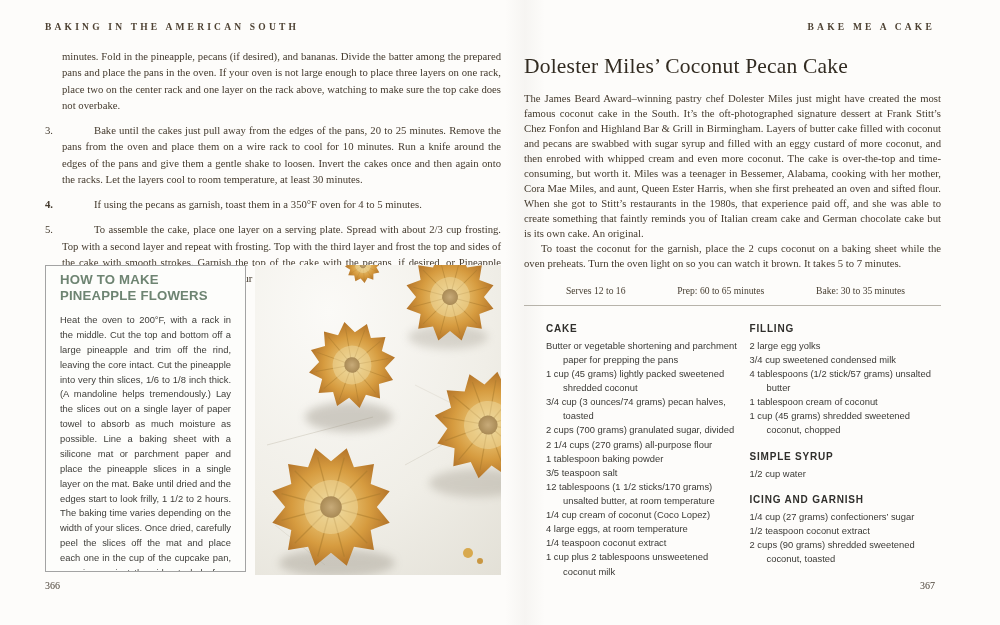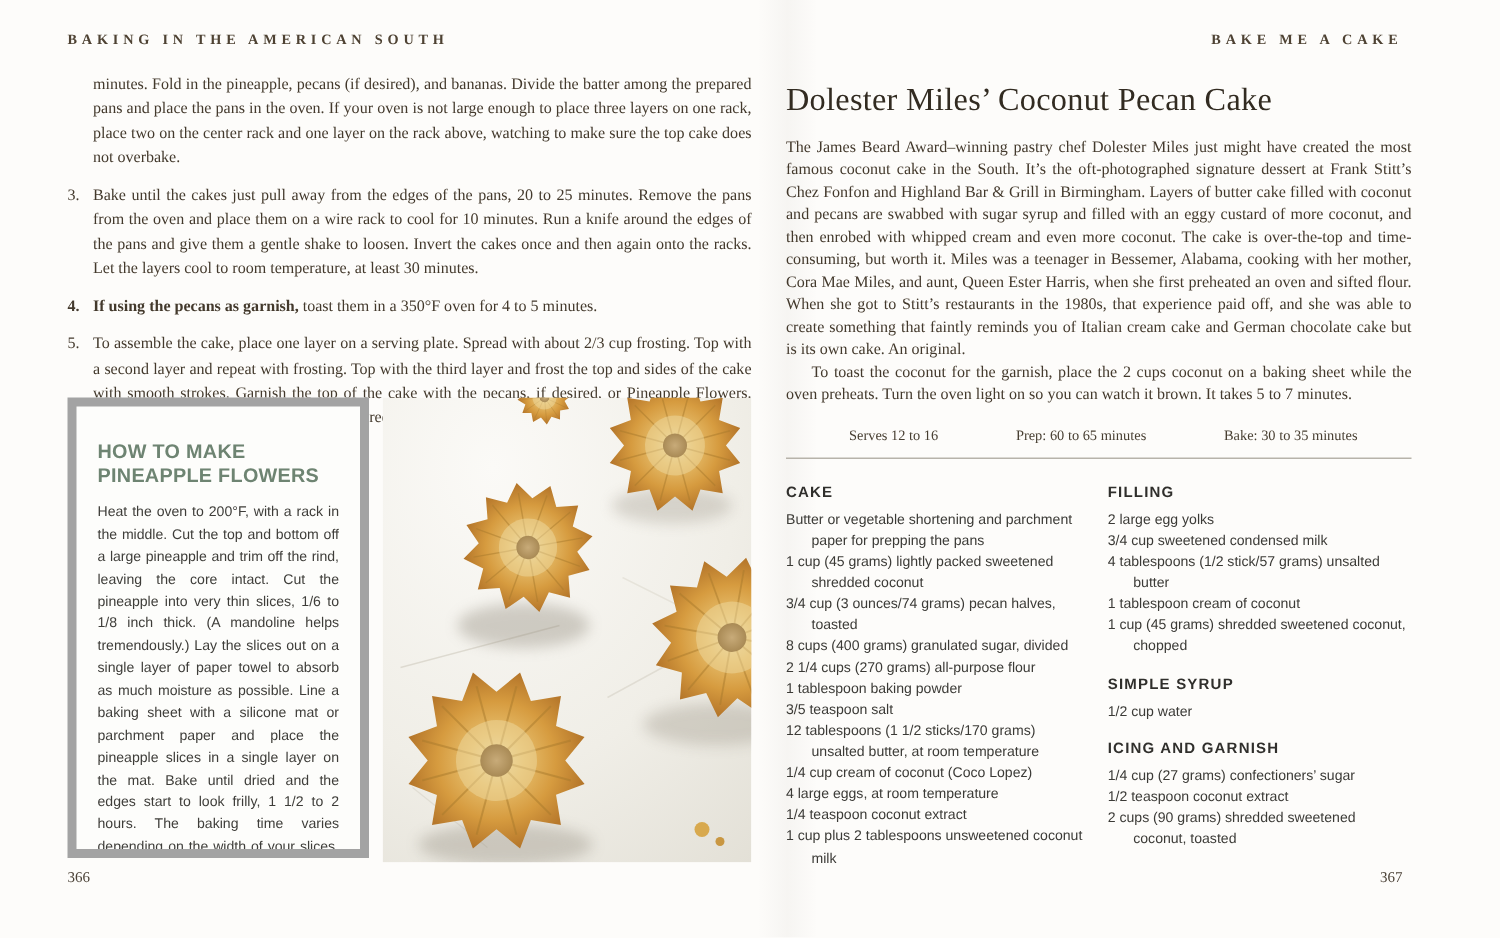--- a/index.html
+++ b/index.html
@@ -21,28 +21,28 @@
     font-size:9.5px;font-weight:bold;letter-spacing:3.2px;
     color:#4e4233;white-space:nowrap;
   }
   .running-head.rh-right{text-align:right;padding-right:6px;}
 
   
   .body-block{margin-top:16px;font-size:10.7px;line-height:1.52;text-align:justify;}
   .continuation{margin:0 0 9px 17px;}
   .step{position:relative;padding-left:17px;margin-bottom:9px;}
   .step .num{position:absolute;left:0;top:0;}
-  .step .lead{font-weight:bold;}
+  .step .lead{font-weight:normal;margin-left:32px;}
   .step.bold-num .num{font-weight:bold;}
 
   
   .sidebar{
     position:absolute;left:0px;top:243px;width:201px;height:307px;
-    box-sizing:border-box;border:6px solid #a3a3a3;background:#fdfdfb;
-    padding:22px 14px;overflow:hidden;
+    box-sizing:border-box;border:1px solid #a3a3a3;background:#fdfdfb;
+    padding:6px 14px;overflow:hidden;
   }
   .sidebar-title{
     margin:0 0 9px 0;
     font-family:"Liberation Sans", sans-serif;
     font-size:13.2px;line-height:1.22;font-weight:bold;
     color:#6e8472;letter-spacing:0.2px;
   }
   .sidebar-body{
     margin:0;font-family:"Liberation Sans", sans-serif;
     font-size:9.4px;line-height:1.58;text-align:justify;color:#3e3d39;
@@ -65,21 +65,21 @@
   }
   .intro{margin:0;font-size:10.7px;line-height:1.4;text-align:justify;}
   .intro.indent{text-indent:17px;}
   .meta-row{
     display:flex;justify-content:space-between;
     padding:14px 36px 0 42px;font-size:9.6px;color:#473e31;
   }
   .rule{border:none;border-top:1px solid #b7b3aa;margin:9px 0 0 0;}
 
   .columns{display:flex;gap:12px;margin-top:4px;
-    font-family:"Liberation Sans", sans-serif;color:#3b3a36;}
+    font-family:"Liberation Sans", sans-serif;color:#3b3a36;margin-left:22px;}
   .col{flex:1;min-width:0;}
   .ing-heading{
     margin:13px 0 5px 0;font-size:10px;font-weight:bold;
     letter-spacing:0.8px;color:#302f2c;
   }
   .ing-item{
     font-size:9.4px;line-height:1.5;
     padding-left:17px;text-indent:-17px;
   }
 </style>
@@ -196,21 +196,21 @@
     <span>Bake: 30 to 35 minutes</span>
   </div>
   <hr class="rule">
 
   <div class="columns">
     <div class="col">
       <h4 class="ing-heading">CAKE</h4>
       <div class="ing-item">Butter or vegetable shortening and parchment paper for prepping the pans</div>
       <div class="ing-item">1 cup (45 grams) lightly packed sweetened shredded coconut</div>
       <div class="ing-item">3/4 cup (3 ounces/74 grams) pecan halves, toasted</div>
-      <div class="ing-item">8 cups (400 grams) granulated sugar, divided</div>
+      <div class="ing-item">2 cups (700 grams) granulated sugar, divided</div>
       <div class="ing-item">2 1/4 cups (270 grams) all-purpose flour</div>
       <div class="ing-item">1 tablespoon baking powder</div>
       <div class="ing-item">3/5 teaspoon salt</div>
       <div class="ing-item">12 tablespoons (1 1/2 sticks/170 grams) unsalted butter, at room temperature</div>
       <div class="ing-item">1/4 cup cream of coconut (Coco Lopez)</div>
       <div class="ing-item">4 large eggs, at room temperature</div>
       <div class="ing-item">1/4 teaspoon coconut extract</div>
       <div class="ing-item">1 cup plus 2 tablespoons unsweetened coconut milk</div>
     </div>
 

